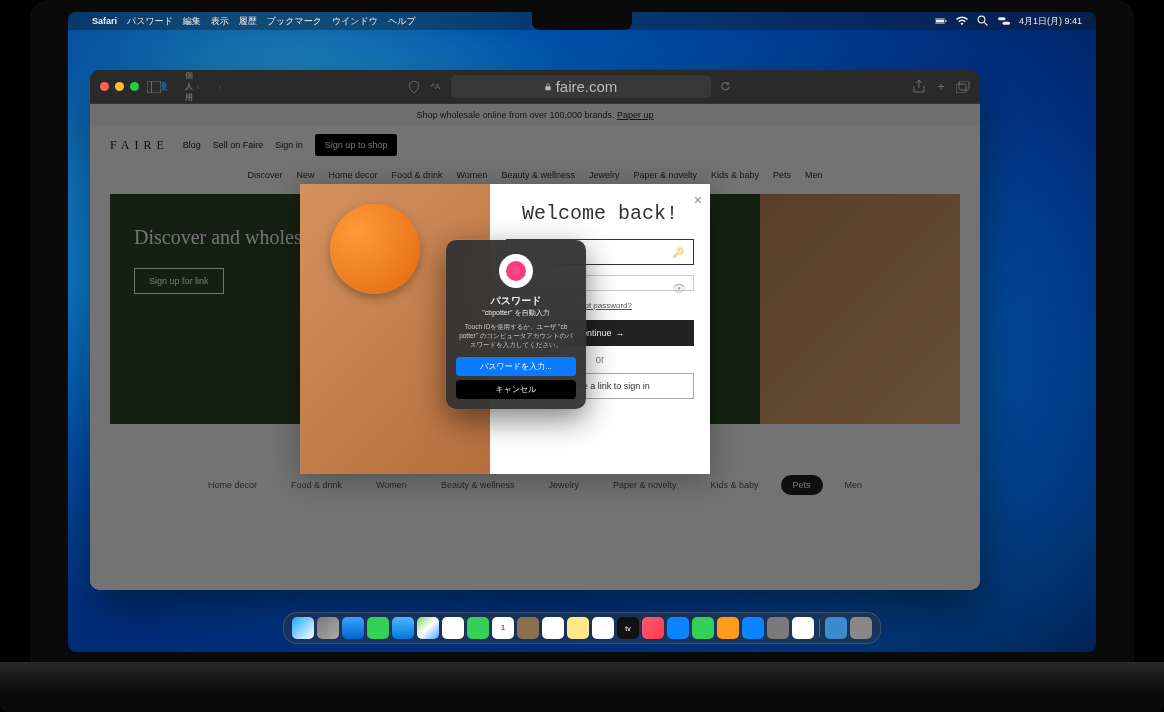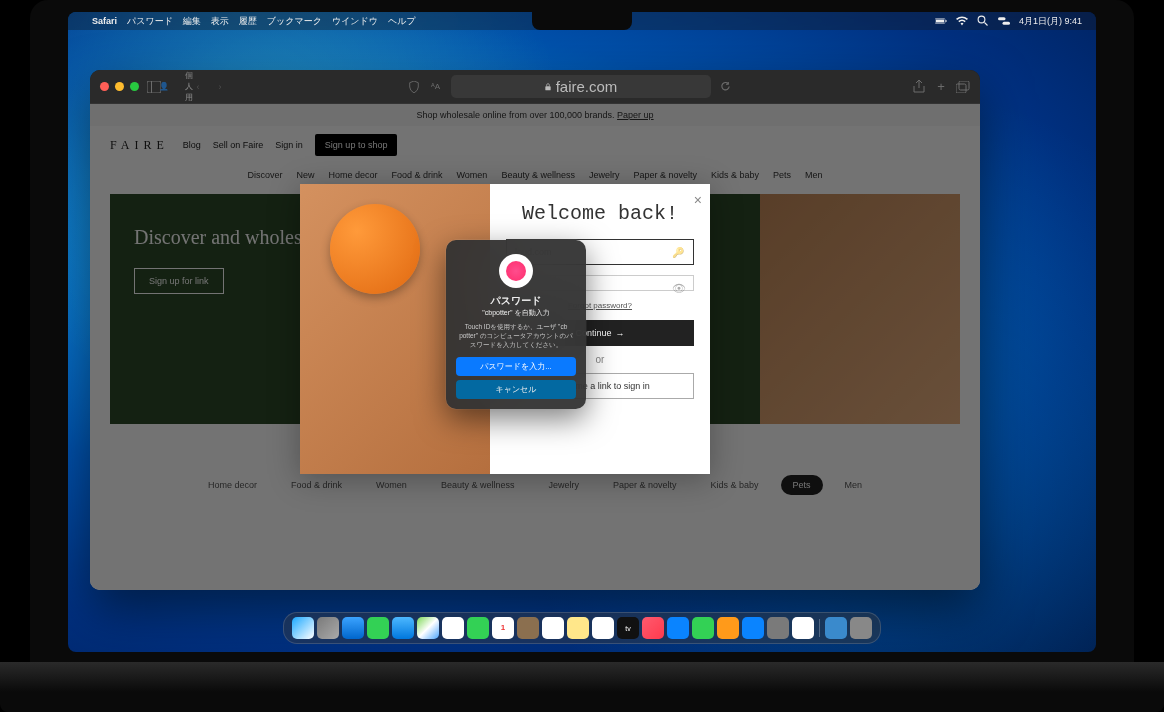--- a/index.html
+++ b/index.html
@@ -79,21 +79,21 @@
 
 
 .sys-dialog { position: absolute; left: 378px; top: 228px; width: 140px; background: rgba(50,50,50,0.95); backdrop-filter: blur(30px); border-radius: 10px; padding: 14px 10px 10px; z-index: 6; color:#eee; font-size:8px; text-align:center; box-shadow: 0 10px 30px rgba(0,0,0,0.5), 0 0 0 0.5px rgba(255,255,255,0.15); }
 .touchid-icon { width:34px; height:34px; border-radius:50%; background:#fff; margin:0 auto 6px; display:flex; align-items:center; justify-content:center; position:relative; }
 .fingerprint { width:20px; height:20px; border-radius:50%; background: radial-gradient(circle, #ff4d8d 0%, #ff2d6d 100%); }
 .sys-title { font-weight:600; font-size:10px; margin-bottom:0; }
 .sys-sub { font-size:7px; margin-bottom:4px; }
 .sys-desc { font-size:6.5px; line-height:1.4; margin-bottom:8px; color:#ccc; }
 .sys-btn { display:block; width:100%; border-radius:4px; padding:4px 0; font-size:8px; margin-top:4px; cursor:pointer; }
 .sys-btn.primary { background:#0a7aff; color:#fff; }
-.sys-btn.secondary { background:#0369a1; color:#eee; }
+.sys-btn.secondary { background:#000000; color:#eee; }
 
 
 .dock { position:absolute; bottom:8px; left:50%; transform:translateX(-50%); background: rgba(60,60,60,0.4); backdrop-filter: blur(20px); border-radius: 14px; padding:4px 8px; display:flex; gap:3px; z-index:20; border:0.5px solid rgba(255,255,255,0.15); }
 .dock-icon { width:22px; height:22px; border-radius:5px; display:flex; align-items:center; justify-content:center; font-size:12px; }
 .dock-sep { width:1px; background:rgba(255,255,255,0.25); margin:2px 2px; }
 .di-finder { background: linear-gradient(135deg,#1ba8ff,#fff); }
 .di-launchpad { background: linear-gradient(135deg,#7a7a7a,#aaa); }
 .di-safari { background: linear-gradient(180deg,#3ba3ff,#0066cc); }
 .di-messages { background:#33d155; }
 .di-mail { background: linear-gradient(180deg,#4db8ff,#0077dd); }

